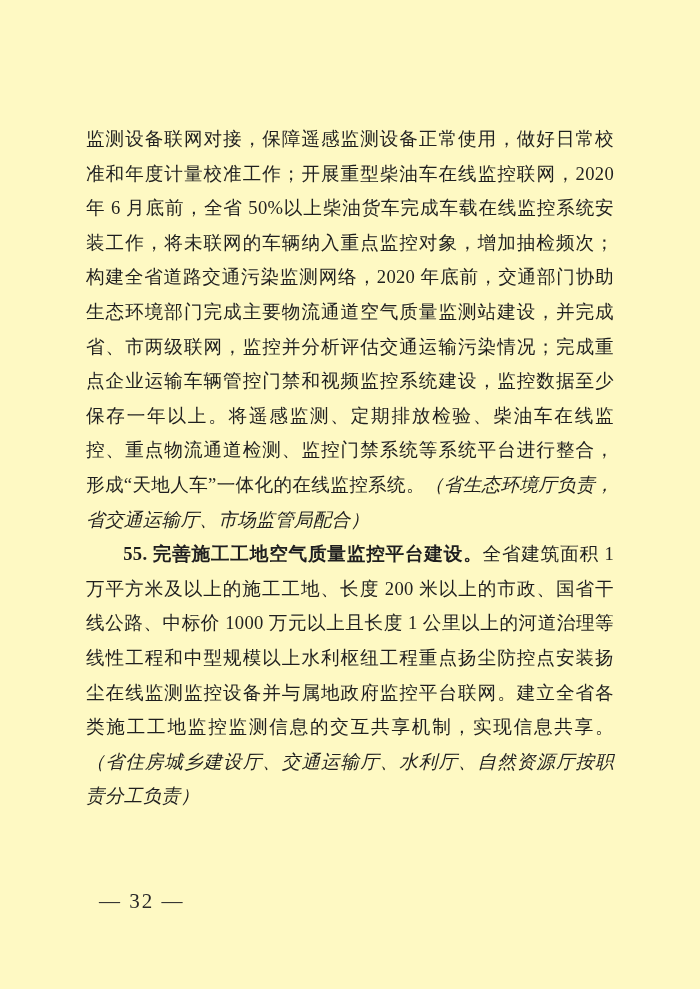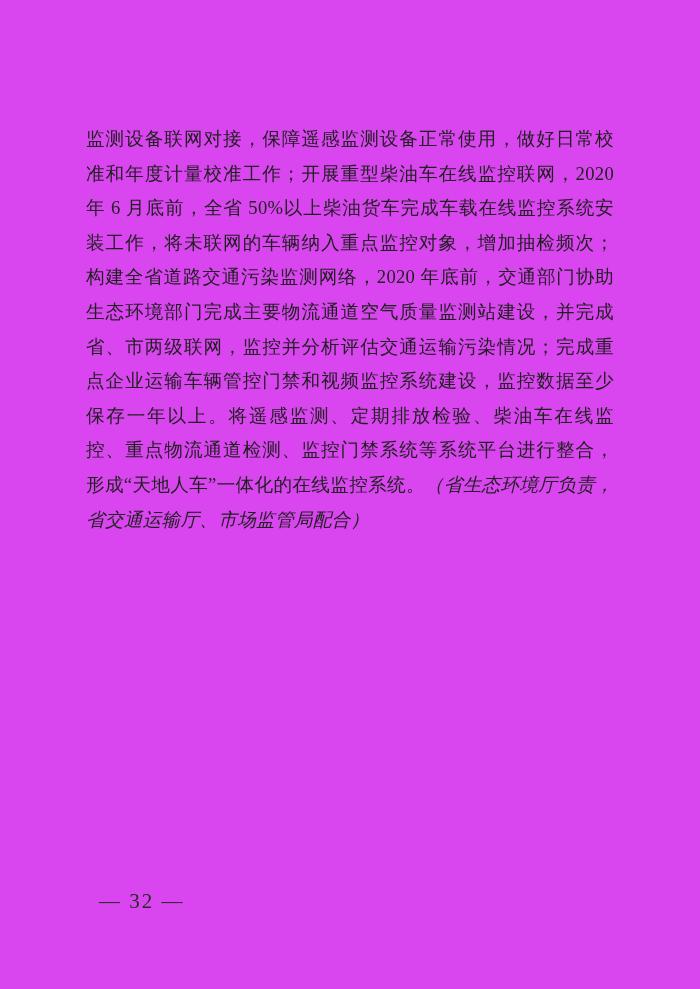--- a/index.html
+++ b/index.html
@@ -4,21 +4,21 @@
 <style>
   html, body {
     margin: 0;
     padding: 0;
     background: #ffffff;
   }
   .page {
     position: relative;
     width: 700px;
     height: 989px;
-    background: #d946ef;
+    background: #fef9c3;
     overflow: hidden;
     font-family: "Liberation Serif", "DejaVu Serif", serif;
     color: #1f1f1f;
   }
   .content {
     position: absolute;
     left: 86px;
     top: 122px;
     width: 528px;
     font-size: 18.6px;
@@ -53,18 +53,19 @@
   }
 </style>
 </head>
 <body>
 
 <div class="page">
   <div class="content">
 
     <p class="para"><span class="seg-normal">监测设备联网对接，保障遥感监测设备正常使用，做好日常校准和年度计量校准工作；开展重型柴油车在线监控联网，2020 年 6 月底前，全省 50%以上柴油货车完成车载在线监控系统安装工作，将未联网的车辆纳入重点监控对象，增加抽检频次；构建全省道路交通污染监测网络，2020 年底前，交通部门协助生态环境部门完成主要物流通道空气质量监测站建设，并完成省、市两级联网，监控并分析评估交通运输污染情况；完成重点企业运输车辆管控门禁和视频监控系统建设，监控数据至少保存一年以上。将遥感监测、定期排放检验、柴油车在线监控、重点物流通道检测、监控门禁系统等系统平台进行整合，形成“天地人车”一体化的在线监控系统。</span><span class="seg-kaiti">（省生态环境厅负责，省交通运输厅、市场监管局配合）</span></p>
 
+    <p class="para indent"><span class="seg-bold">55. 完善施工工地空气质量监控平台建设。</span><span class="seg-normal">全省建筑面积 1 万平方米及以上的施工工地、长度 200 米以上的市政、国省干线公路、中标价 1000 万元以上且长度 1 公里以上的河道治理等线性工程和中型规模以上水利枢纽工程重点扬尘防控点安装扬尘在线监测监控设备并与属地政府监控平台联网。建立全省各类施工工地监控监测信息的交互共享机制，实现信息共享。</span><span class="seg-kaiti">（省住房城乡建设厅、交通运输厅、水利厅、自然资源厅按职责分工负责）</span></p>
 
 
   </div>
 
   <div class="pageno">— 32 —</div>
 </div>
 
 </body></html>

